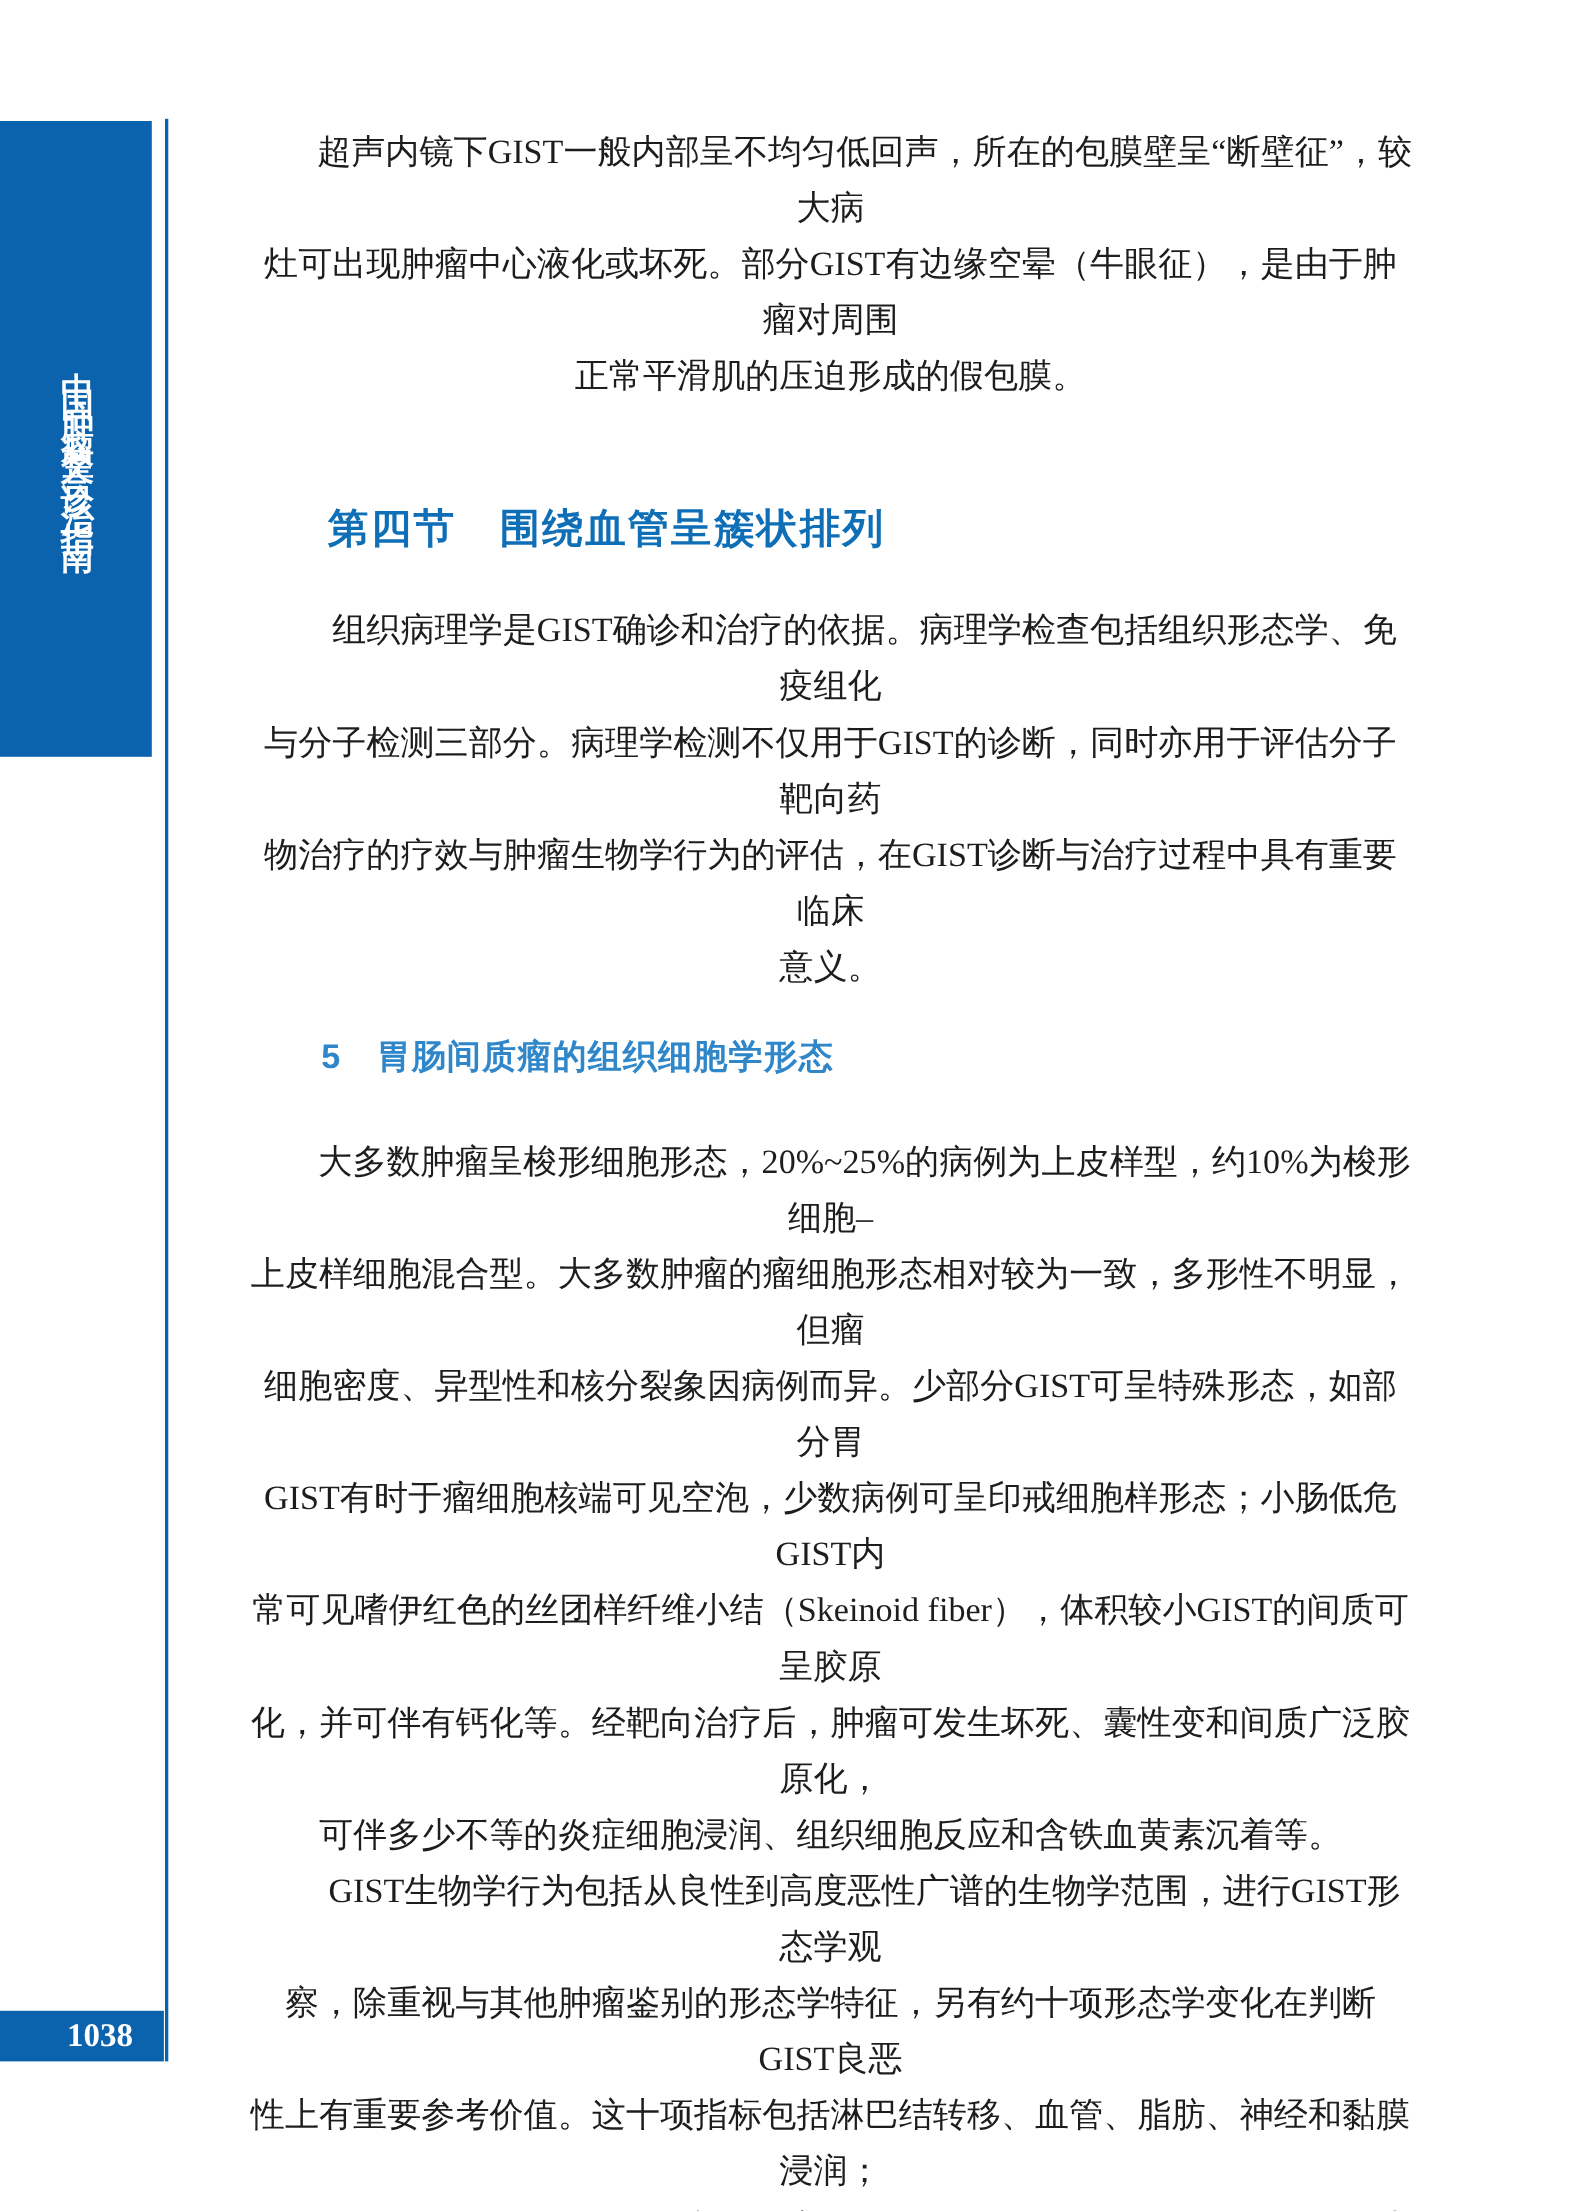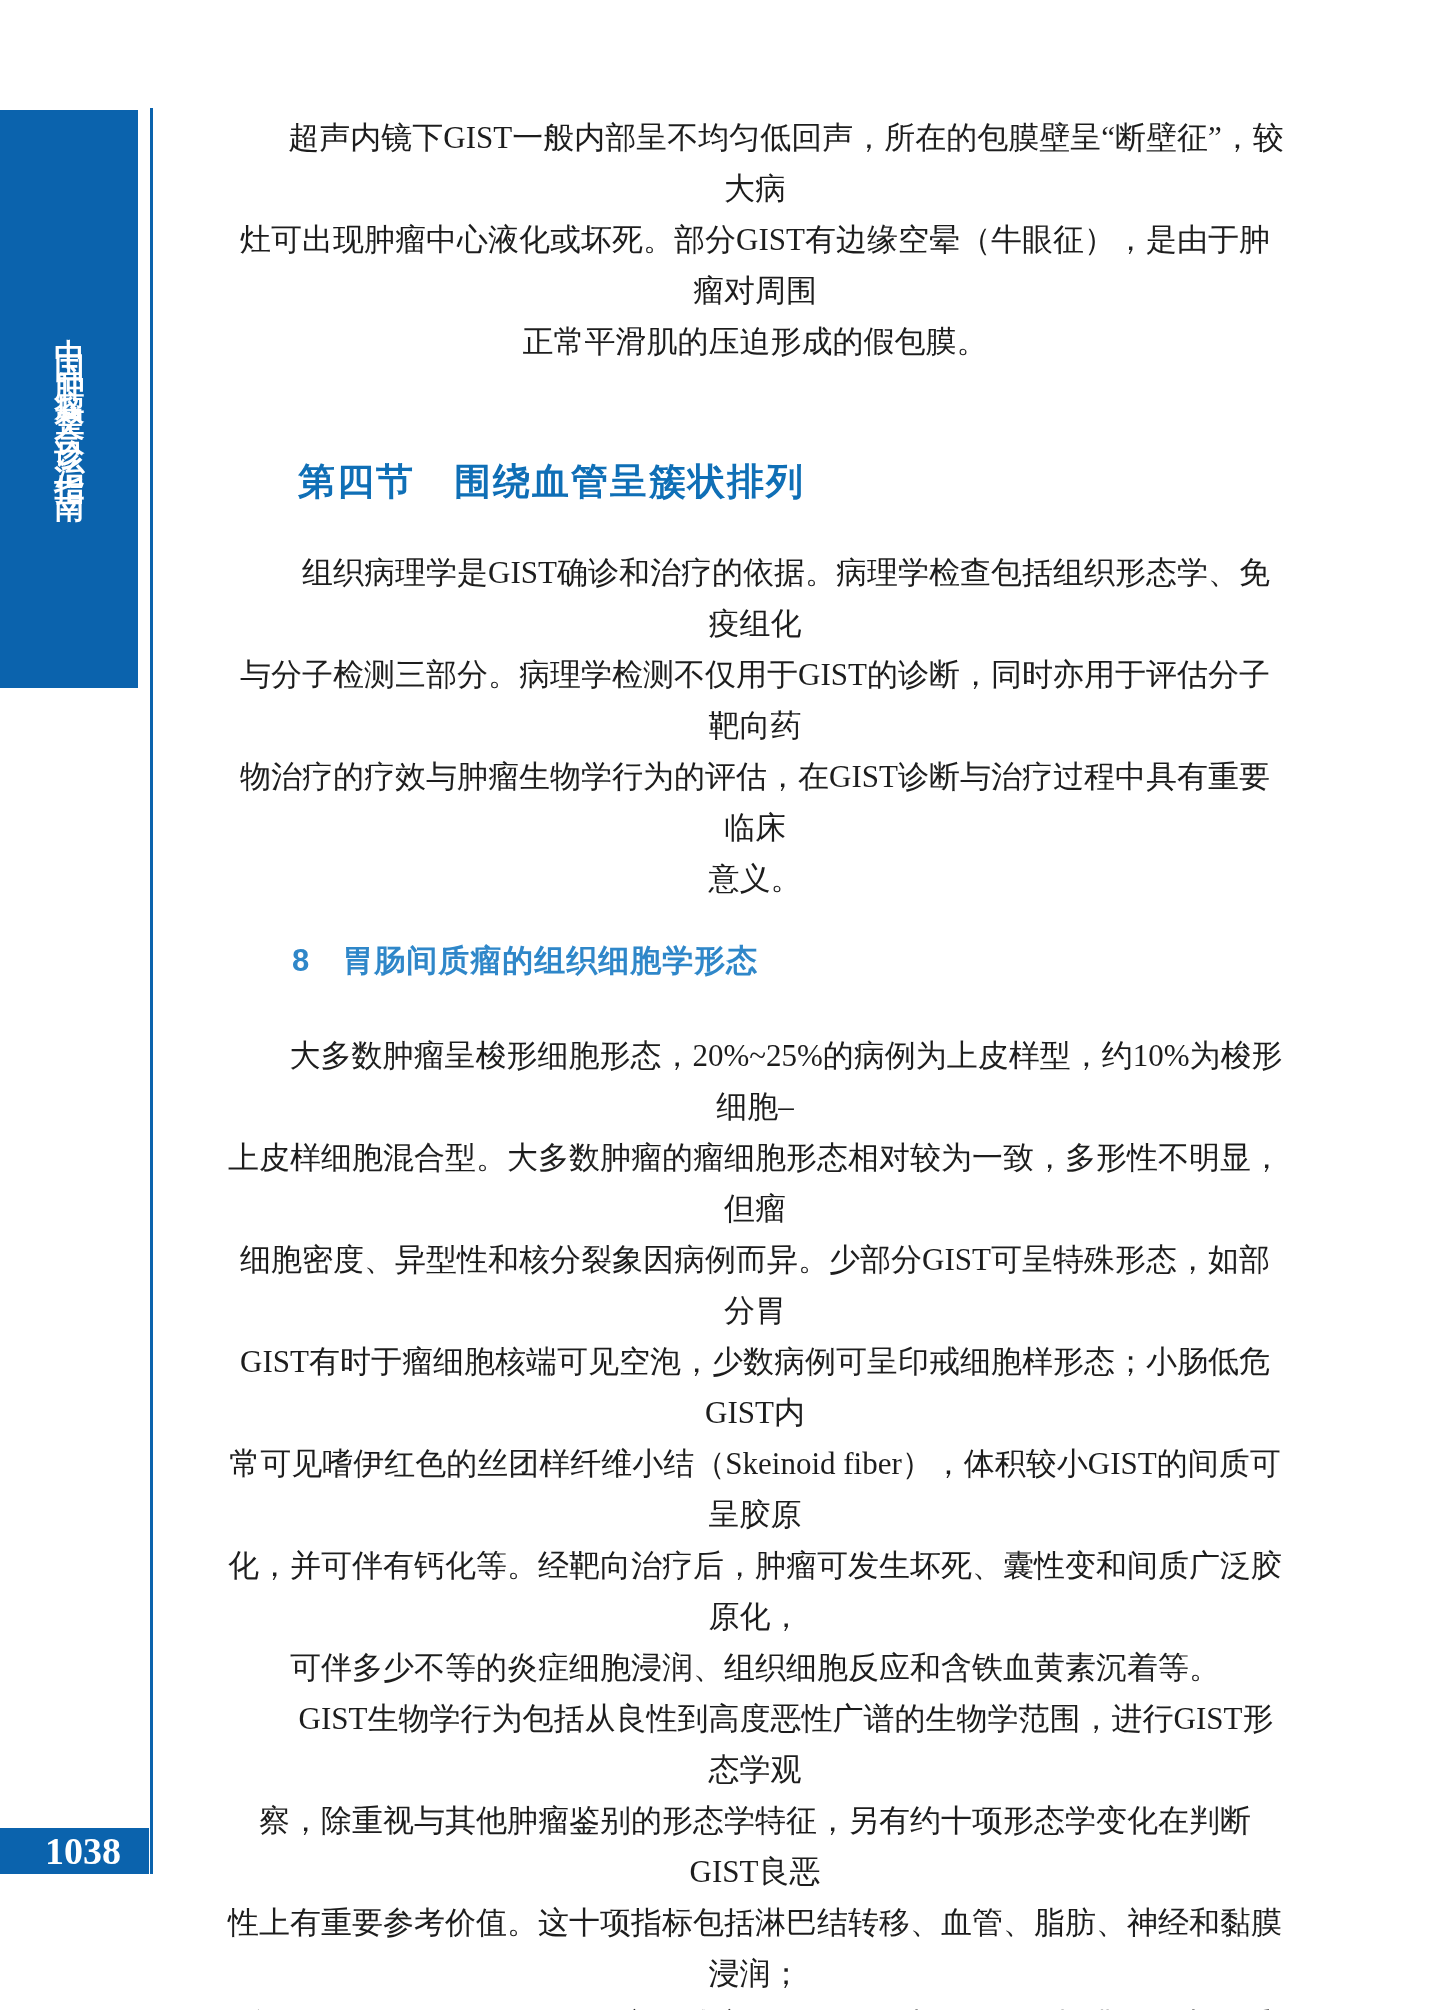--- a/index.html
+++ b/index.html
@@ -40,21 +40,21 @@
     width:3px; height:1766px;
     background:var(--blue);
   }
   
   .page-badge{
     position:absolute;
     left:0; top:1828px;
     width:149px; height:46px;
     background:var(--blue);
     color:#ffffff;
-    font-size:38px;
+    font-size:30px;
     font-weight:bold;
     display:flex; align-items:center; justify-content:flex-end;
     padding-right:28px;
     box-sizing:border-box;
     font-family:"Liberation Serif","DejaVu Serif",serif;
   }
   
   .content{
     position:absolute;
     left:226px; top:0;
@@ -108,20 +108,20 @@
   </div>
 
   <div class="content">
 
     <p class="para para-p1">超声内镜下GIST一般内部呈不均匀低回声，所在的包膜壁呈“断壁征”，较大病<br>灶可出现肿瘤中心液化或坏死。部分GIST有边缘空晕（牛眼征），是由于肿瘤对周围<br>正常平滑肌的压迫形成的假包膜。</p>
 
     <h2 class="section-heading">第四节　围绕血管呈簇状排列</h2>
 
     <p class="para para-p2">组织病理学是GIST确诊和治疗的依据。病理学检查包括组织形态学、免疫组化<br>与分子检测三部分。病理学检测不仅用于GIST的诊断，同时亦用于评估分子靶向药<br>物治疗的疗效与肿瘤生物学行为的评估，在GIST诊断与治疗过程中具有重要临床<br>意义。</p>
 
-    <h3 class="subsection-heading">8　胃肠间质瘤的组织细胞学形态</h3>
+    <h3 class="subsection-heading">5　胃肠间质瘤的组织细胞学形态</h3>
 
     <p class="para para-p3">大多数肿瘤呈梭形细胞形态，20%~25%的病例为上皮样型，约10%为梭形细胞–<br>上皮样细胞混合型。大多数肿瘤的瘤细胞形态相对较为一致，多形性不明显，但瘤<br>细胞密度、异型性和核分裂象因病例而异。少部分GIST可呈特殊形态，如部分胃<br>GIST有时于瘤细胞核端可见空泡，少数病例可呈印戒细胞样形态；小肠低危GIST内<br>常可见嗜伊红色的丝团样纤维小结（Skeinoid fiber），体积较小GIST的间质可呈胶原<br>化，并可伴有钙化等。经靶向治疗后，肿瘤可发生坏死、囊性变和间质广泛胶原化，<br>可伴多少不等的炎症细胞浸润、组织细胞反应和含铁血黄素沉着等。</p>
 
     <p class="para para-p4">GIST生物学行为包括从良性到高度恶性广谱的生物学范围，进行GIST形态学观<br>察，除重视与其他肿瘤鉴别的形态学特征，另有约十项形态学变化在判断GIST良恶<br>性上有重要参考价值。这十项指标包括淋巴结转移、血管、脂肪、神经和黏膜浸润；<br>核分裂≥10/50 HPFs、肌层浸润、肿瘤性坏死、围绕血管呈簇状排列（古钱币样结构）<br>和明显异型。这些形态学变化不是GIST独有的特征性改变，在其他肿瘤中也可出现，<br>部分也用在其他肿瘤的良恶性和分级中。对完整切除的原发肿瘤，可不出现或出现<br>上述任一形态学指标，随着指标个数0–6个逐渐增多，复发和转移率提高，在伊马替<br>尼前时代，各组中，5年DFS分别为99%，78%，60%，44%，22%，8%和0；5年OS<br>分别为100%，90%，79%，65%，51%，20%和0。GIST发现时有腹膜播散和肝转<br>移，则5年无瘤生存为0，总生存为8%。因此，非恶性GIST可通过单纯手术而治愈，<br>术后分流到随访观察中。其余各组根据生物学行为协助临床下一步决策，5–6个恶性<br>指标者，恶性度高，术后的生存接近腹膜播散和肝转移的患者，1–2个恶性指标者，<br>恶性度低，中度恶性者介于两者之间。</p>
 
   </div>
 </div>
 
 </body></html>

